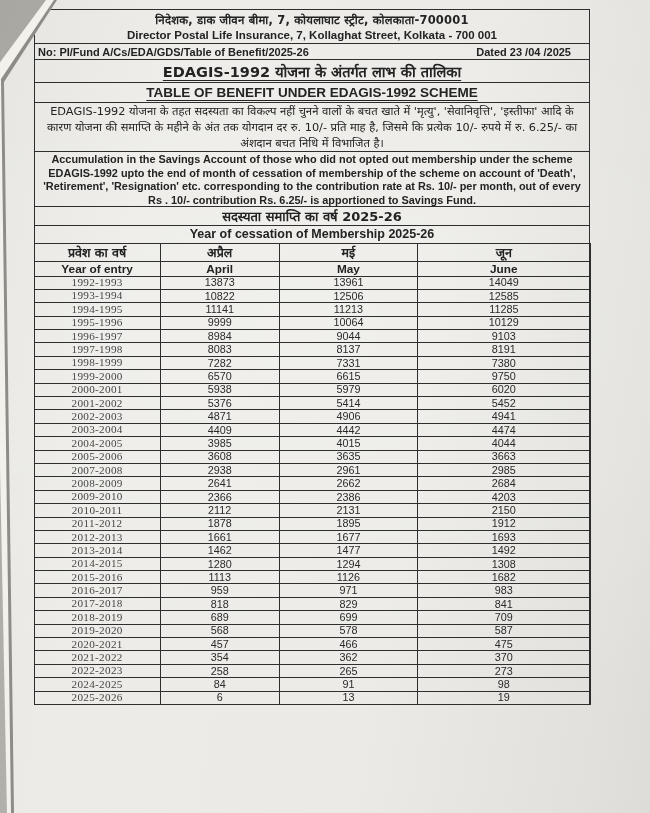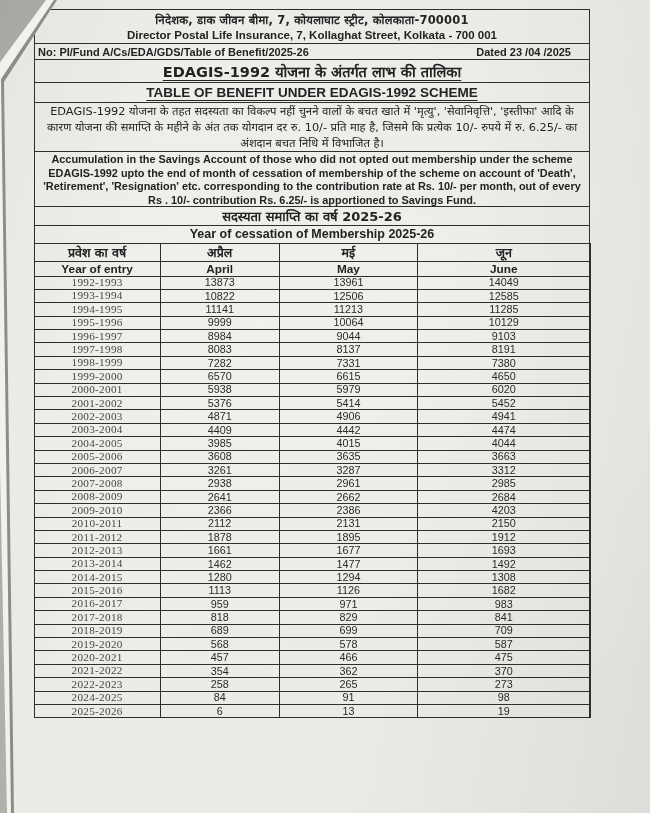--- a/index.html
+++ b/index.html
@@ -161,21 +161,21 @@
           <tr>
             <td class="yearcol">1998-1999</td>
             <td>7282</td>
             <td>7331</td>
             <td>7380</td>
           </tr>
           <tr>
             <td class="yearcol">1999-2000</td>
             <td>6570</td>
             <td>6615</td>
-            <td>4650</td>
+            <td>9750</td>
           </tr>
           <tr>
             <td class="yearcol">2000-2001</td>
             <td>5938</td>
             <td>5979</td>
             <td>6020</td>
           </tr>
           <tr>
             <td class="yearcol">2001-2002</td>
             <td>5376</td>
@@ -200,26 +200,20 @@
             <td>4015</td>
             <td>4044</td>
           </tr>
           <tr>
             <td class="yearcol">2005-2006</td>
             <td>3608</td>
             <td>3635</td>
             <td>3663</td>
           </tr>
           <tr>
-            <td class="yearcol">2006-2007</td>
-            <td>3261</td>
-            <td>3287</td>
-            <td>3312</td>
-          </tr>
-          <tr>
             <td class="yearcol">2007-2008</td>
             <td>2938</td>
             <td>2961</td>
             <td>2985</td>
           </tr>
           <tr>
             <td class="yearcol">2008-2009</td>
             <td>2641</td>
             <td>2662</td>
             <td>2684</td>

